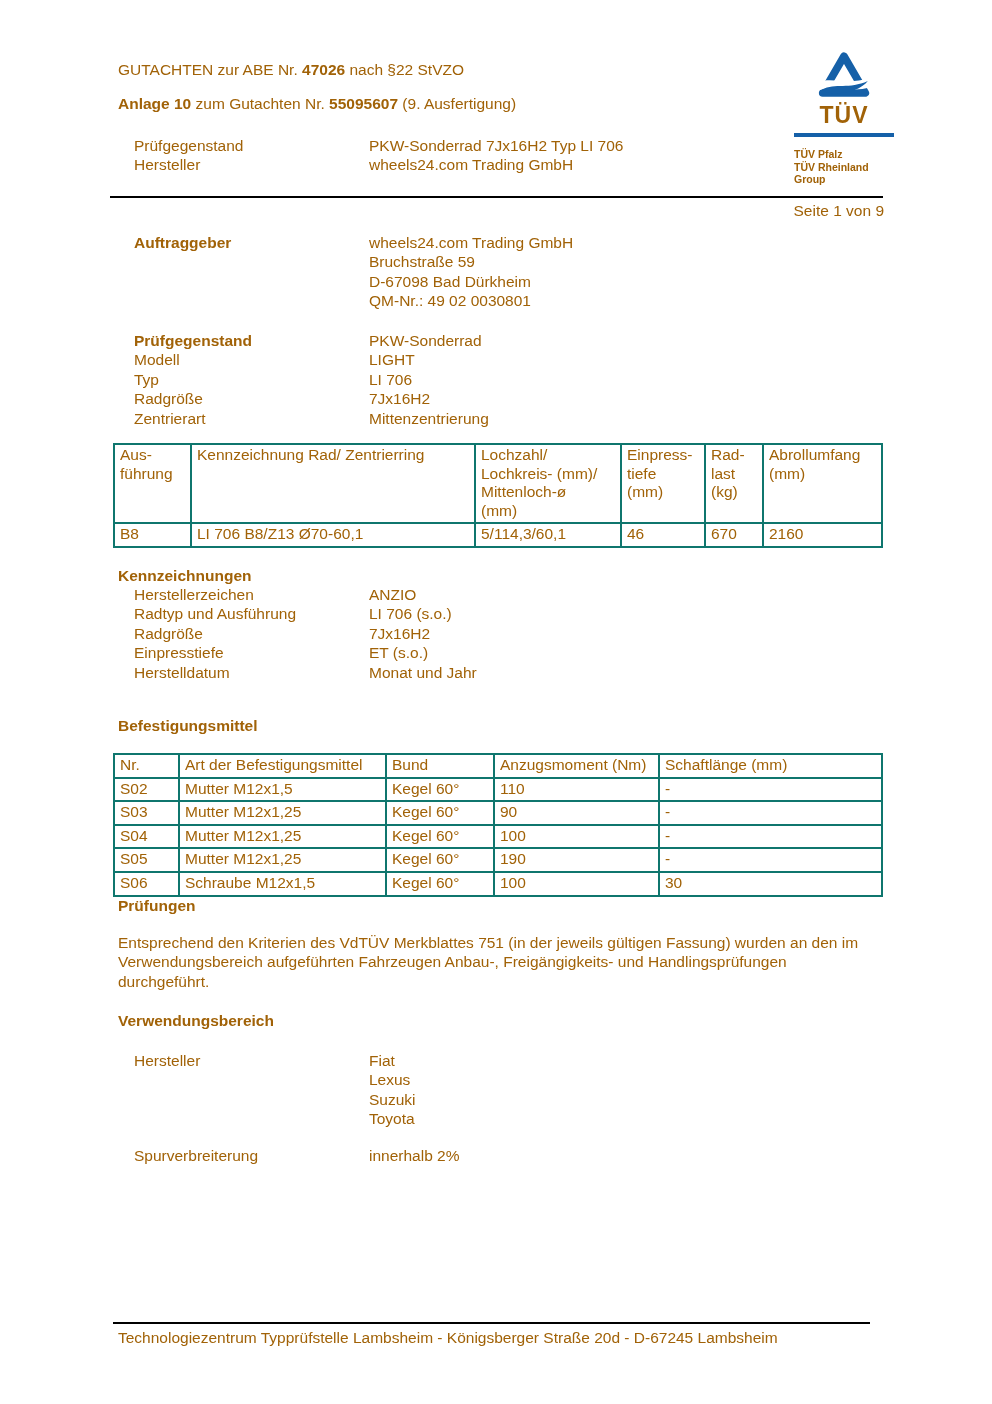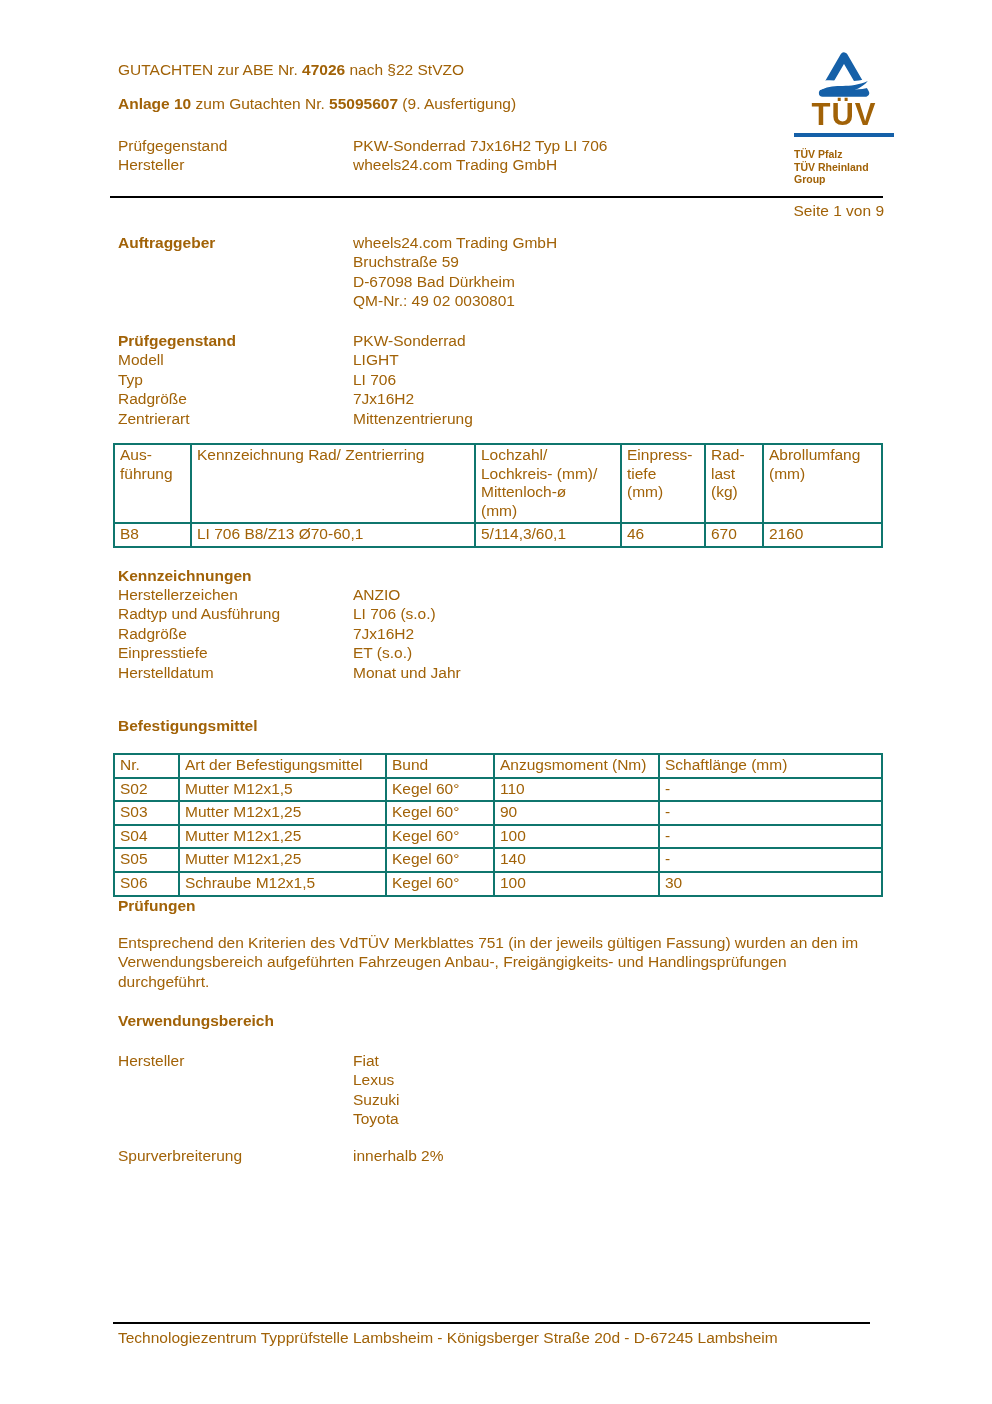--- a/index.html
+++ b/index.html
@@ -8,40 +8,40 @@
     width:992px; height:1404px;
     background:#ffffff;
     font-family:"Liberation Sans", sans-serif;
     font-size:15.5px;
     line-height:19.4px;
     color:#a16207;
     overflow:hidden;
   }
   .abs { position:absolute; }
   .b { font-weight:bold; }
-  .lvrow { display:flex; }
+  .lvrow { display:flex;margin-left:16px; }
   .lvrow .lbl { width:235px; flex:none; }
   .rule { border-top:2px solid #000; height:0; }
 
   table { border-collapse:collapse; table-layout:fixed; }
   table, th, td { border:2px solid #0f766e; }
   th, td {
     padding:1px 5px 2px 5px;
     font-size:15.5px; font-weight:normal;
     text-align:left; vertical-align:top;
     line-height:18.6px;
     white-space:pre-line;
     overflow:hidden;
   }
 
   
   .logo { position:absolute; left:794px; top:52px; width:100px; }
   .logo .tri { display:block; margin:0 auto; }
   .logo .word {
-    text-align:center; font-weight:bold; font-size:31px;
+    text-align:center; font-weight:bold; font-size:23px;
     letter-spacing:1px; line-height:30px; margin-top:2px;
   }
   .logo .blueline { height:4px; margin-top:3px; width:100%; }
   .logo .sub { font-weight:bold; font-size:10.5px; line-height:12.5px; margin-top:11px; }
 </style>
 </head>
 <body>
 
 <div class="page">
 
@@ -210,21 +210,21 @@
       <td>S04</td>
       <td>Mutter M12x1,25</td>
       <td>Kegel 60°</td>
       <td>100</td>
       <td>-</td>
     </tr>
     <tr>
       <td>S05</td>
       <td>Mutter M12x1,25</td>
       <td>Kegel 60°</td>
-      <td>140</td>
+      <td>190</td>
       <td>-</td>
     </tr>
     <tr>
       <td>S06</td>
       <td>Schraube M12x1,5</td>
       <td>Kegel 60°</td>
       <td>100</td>
       <td>30</td>
     </tr>
   </tbody>

